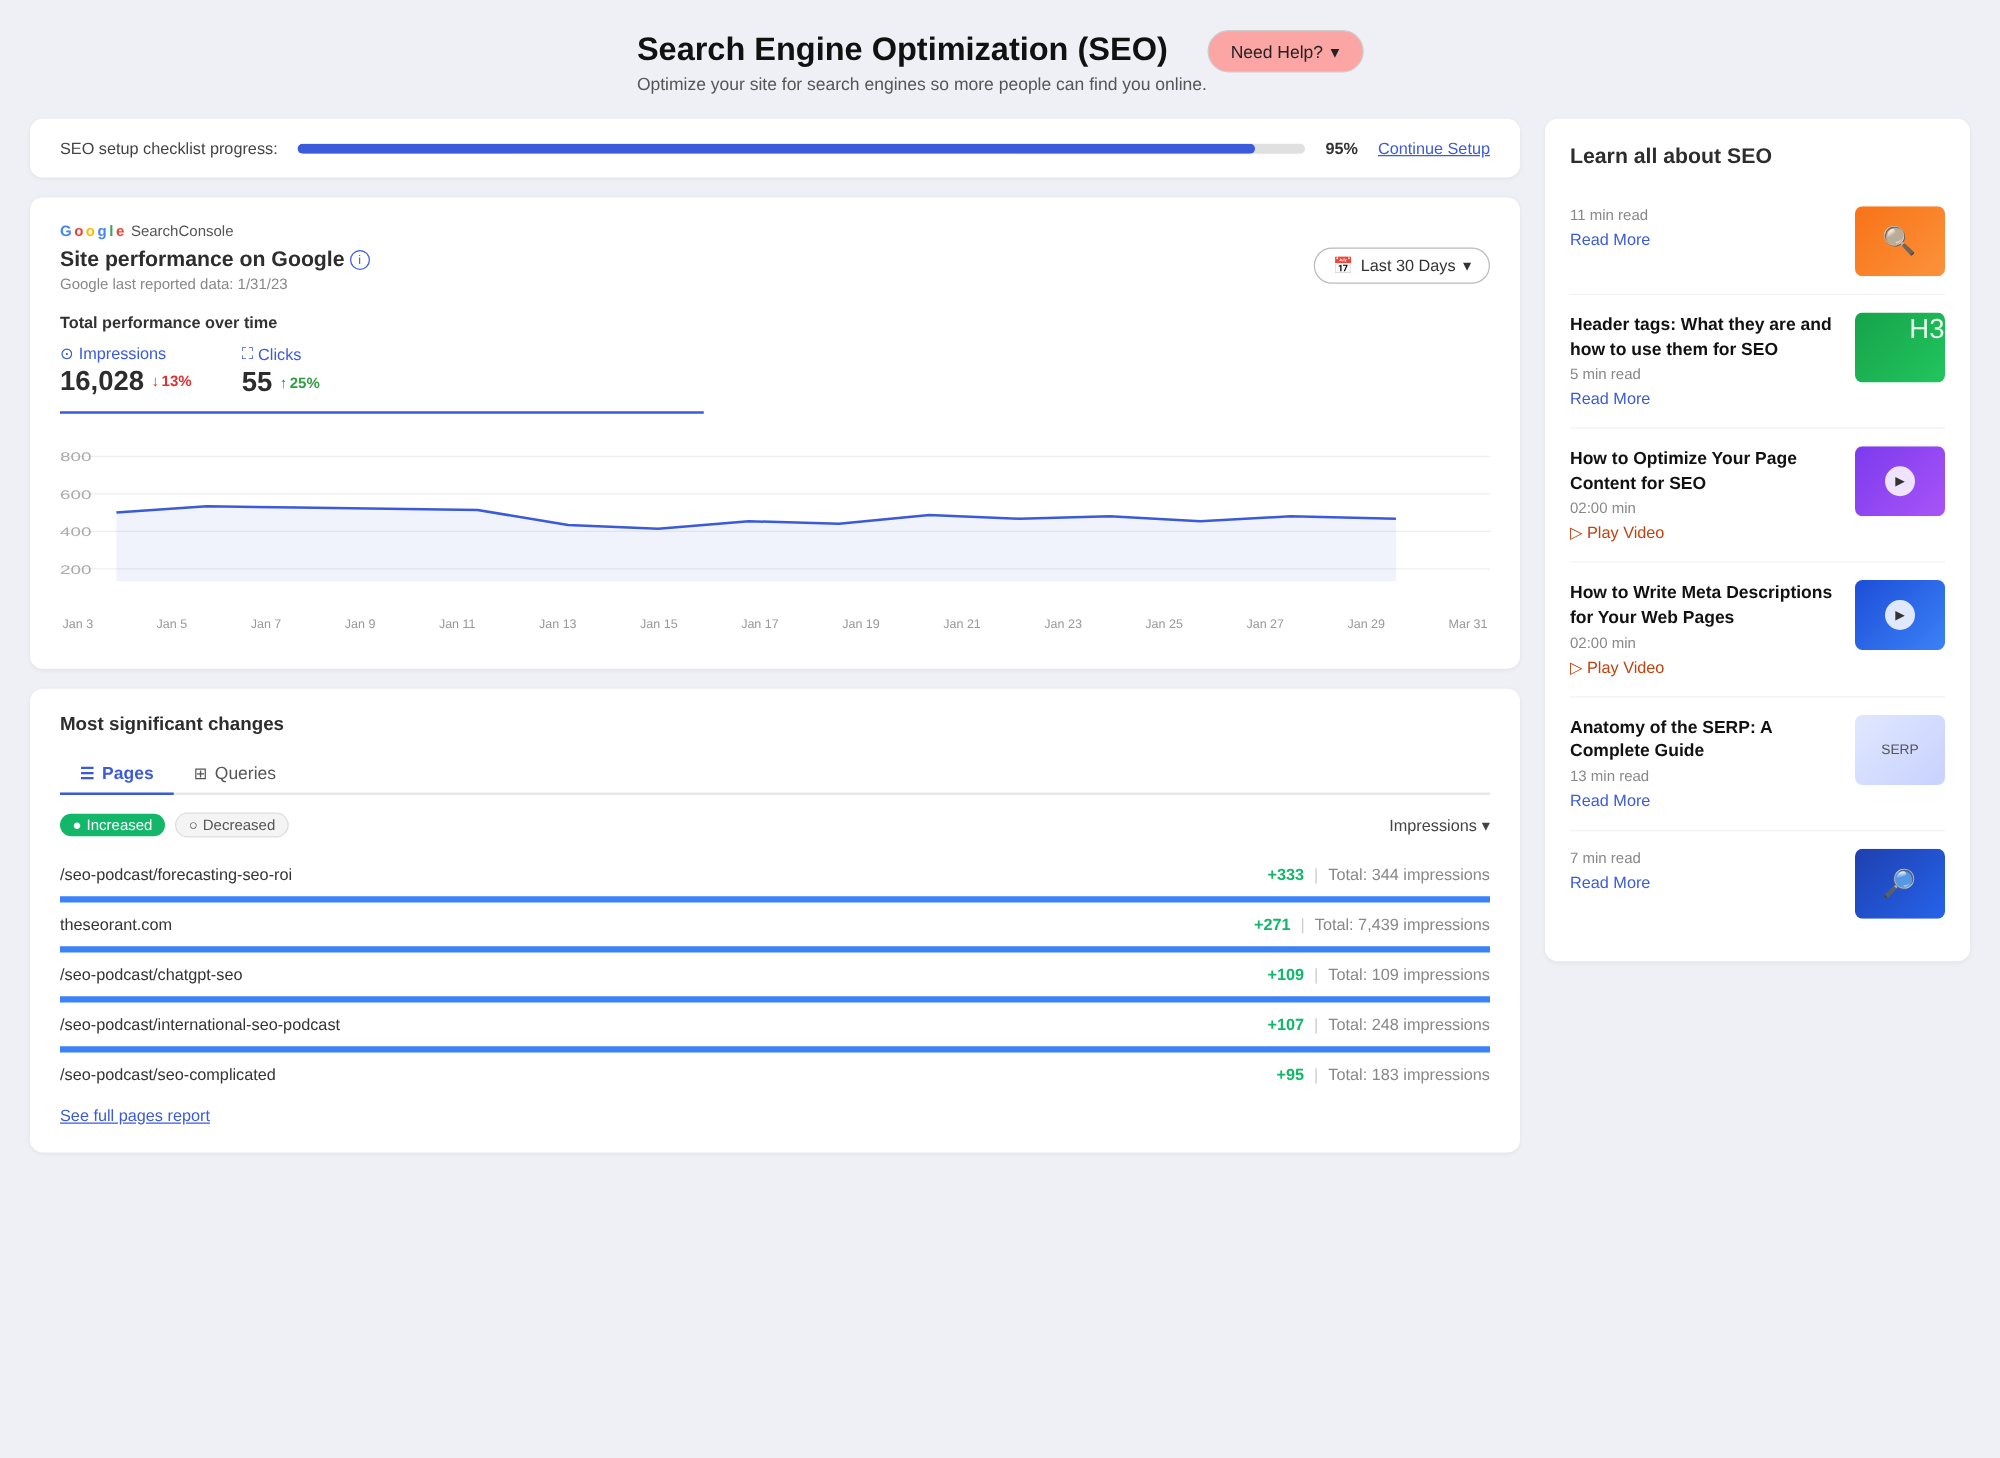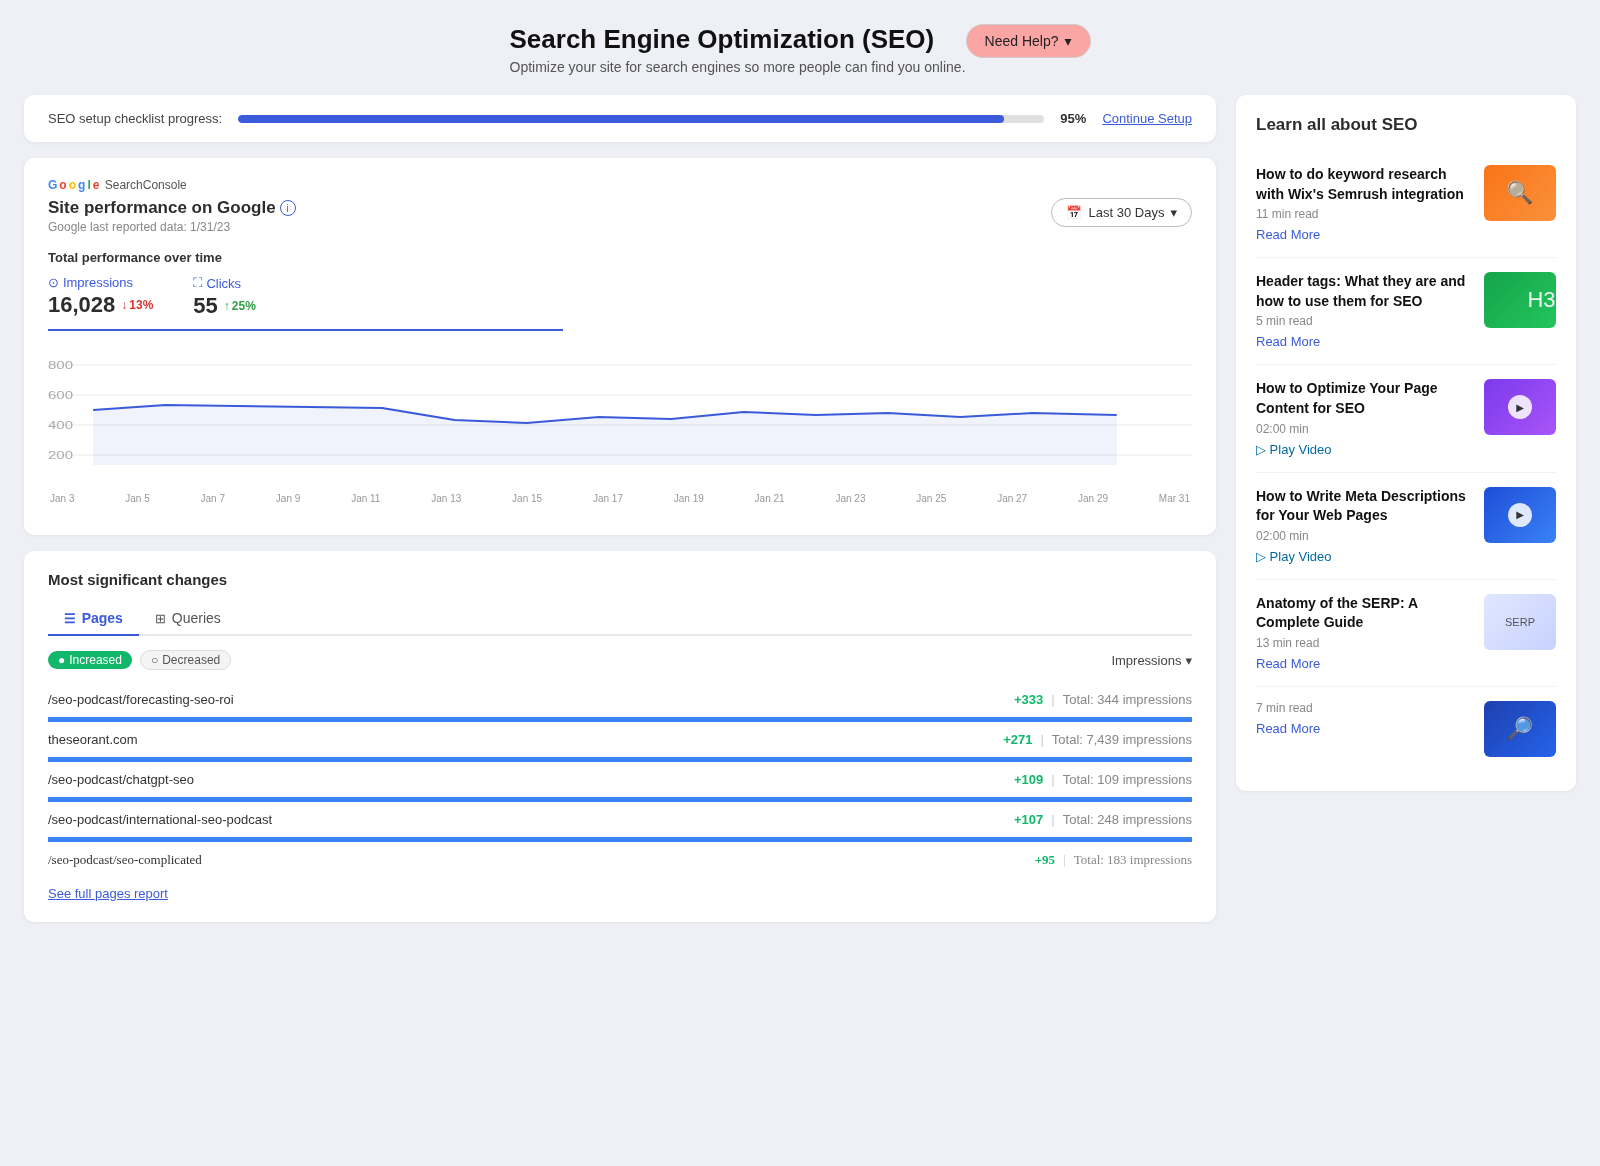--- a/index.html
+++ b/index.html
@@ -281,21 +281,21 @@
       cursor: pointer;
     }
     .data-row {
       display: flex;
       justify-content: space-between;
       align-items: center;
       padding: 10px 0;
       border-bottom: 5px solid #3b82f6;
       font-size: 13px;
     }
-    .data-row:last-of-type { border-bottom: none; font-family: Liberation Serif, serif; }
+    .data-row:last-of-type { border-bottom: none; }
     .row-url { color: #333; }
     .row-stats { display: flex; gap: 8px; align-items: center; }
     .row-increase { color: #12b76a; font-weight: 600; }
     .row-total { color: #888; }
     .see-full-link {
       font-size: 13px;
       color: #3b5bdb;
       text-decoration: underline;
       cursor: pointer;
       display: inline-block;
@@ -335,21 +335,21 @@
       margin-bottom: 4px;
     }
     .read-more-link {
       font-size: 13px;
       color: #3b5bdb;
       cursor: pointer;
       font-weight: 500;
     }
     .play-link {
       font-size: 13px;
-      color: #0369a1;
+      color: #c2410c;
       cursor: pointer;
       font-weight: 500;
     }
     .thumb {
       width: 72px;
       height: 56px;
       border-radius: 6px;
       overflow: hidden;
       flex-shrink: 0;
       position: relative;
@@ -358,21 +358,20 @@
       background: linear-gradient(135deg, #f97316, #fb923c);
       display: flex;
       align-items: center;
       justify-content: center;
       width: 100%;
       height: 100%;
     }
     .thumb-header {
       background: linear-gradient(135deg, #16a34a, #22c55e);
       display: flex;
-      align-items: center;
       justify-content: center;
       width: 100%;
       height: 100%;
       padding-left: 43px;
     }
     .thumb-video1 {
       background: linear-gradient(135deg, #7c3aed, #a855f7);
       display: flex;
       align-items: center;
       justify-content: center;
@@ -641,21 +640,20 @@
     </div>
 
     <div class="right-col">
       <div class="learn-card">
         <div class="learn-title">Learn all about SEO</div>
 
         <div class="scrollbar-area">
 
           <div class="article-item">
             <div class="article-info">
-              <div class="article-title-text">How to do keyword research with Wix's Semrush integration</div>
               <div class="article-meta">11 min read</div>
               <span class="read-more-link">Read More</span>
             </div>
             <div class="thumb">
               <div class="thumb-keyword">
                 <span class="thumb-icon">🔍</span>
               </div>
             </div>
           </div>
 

